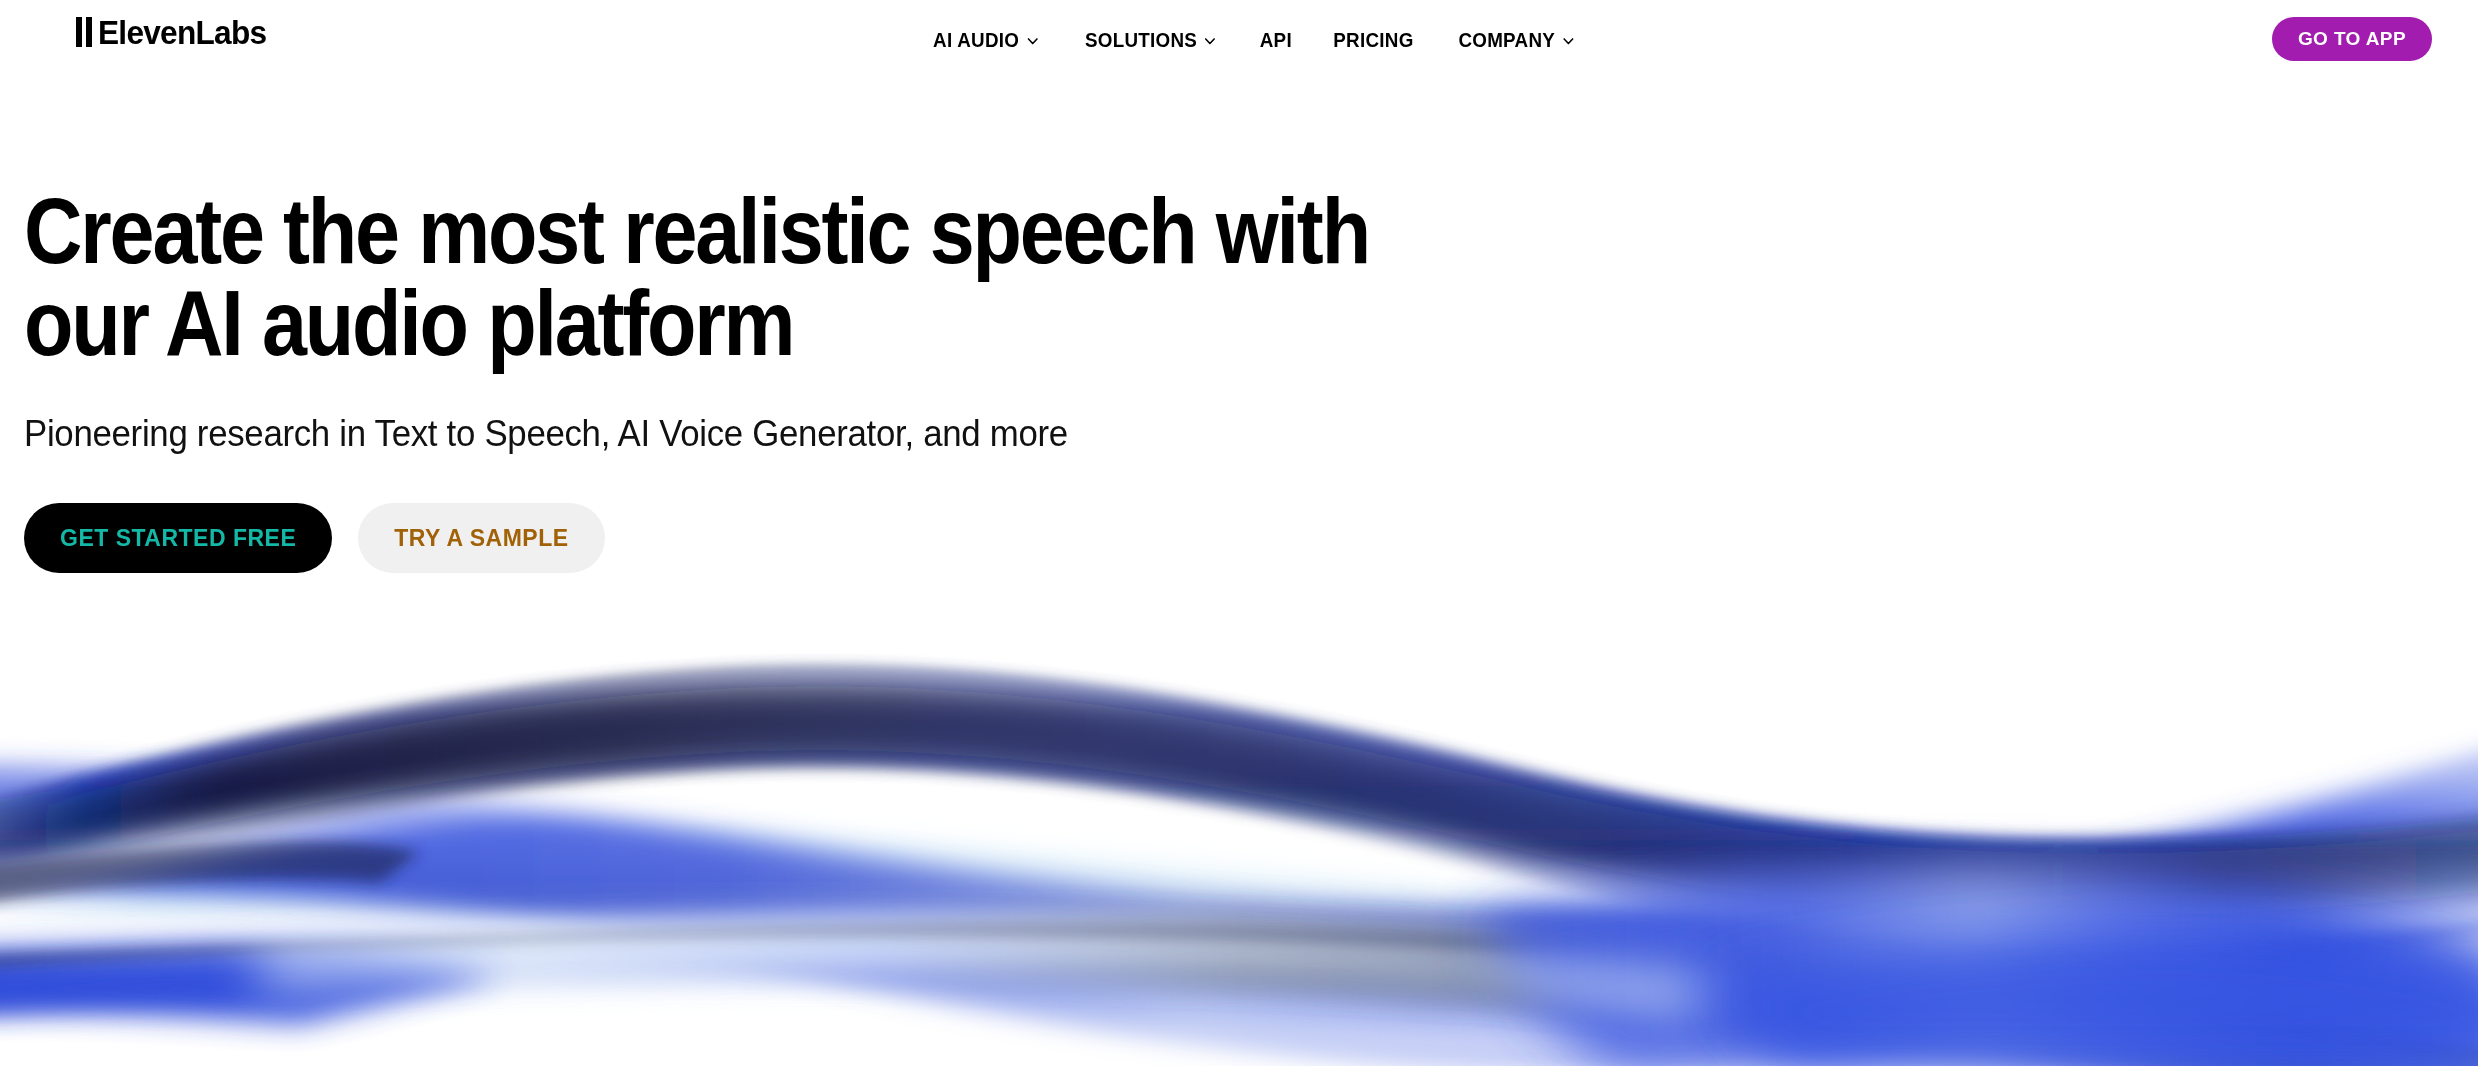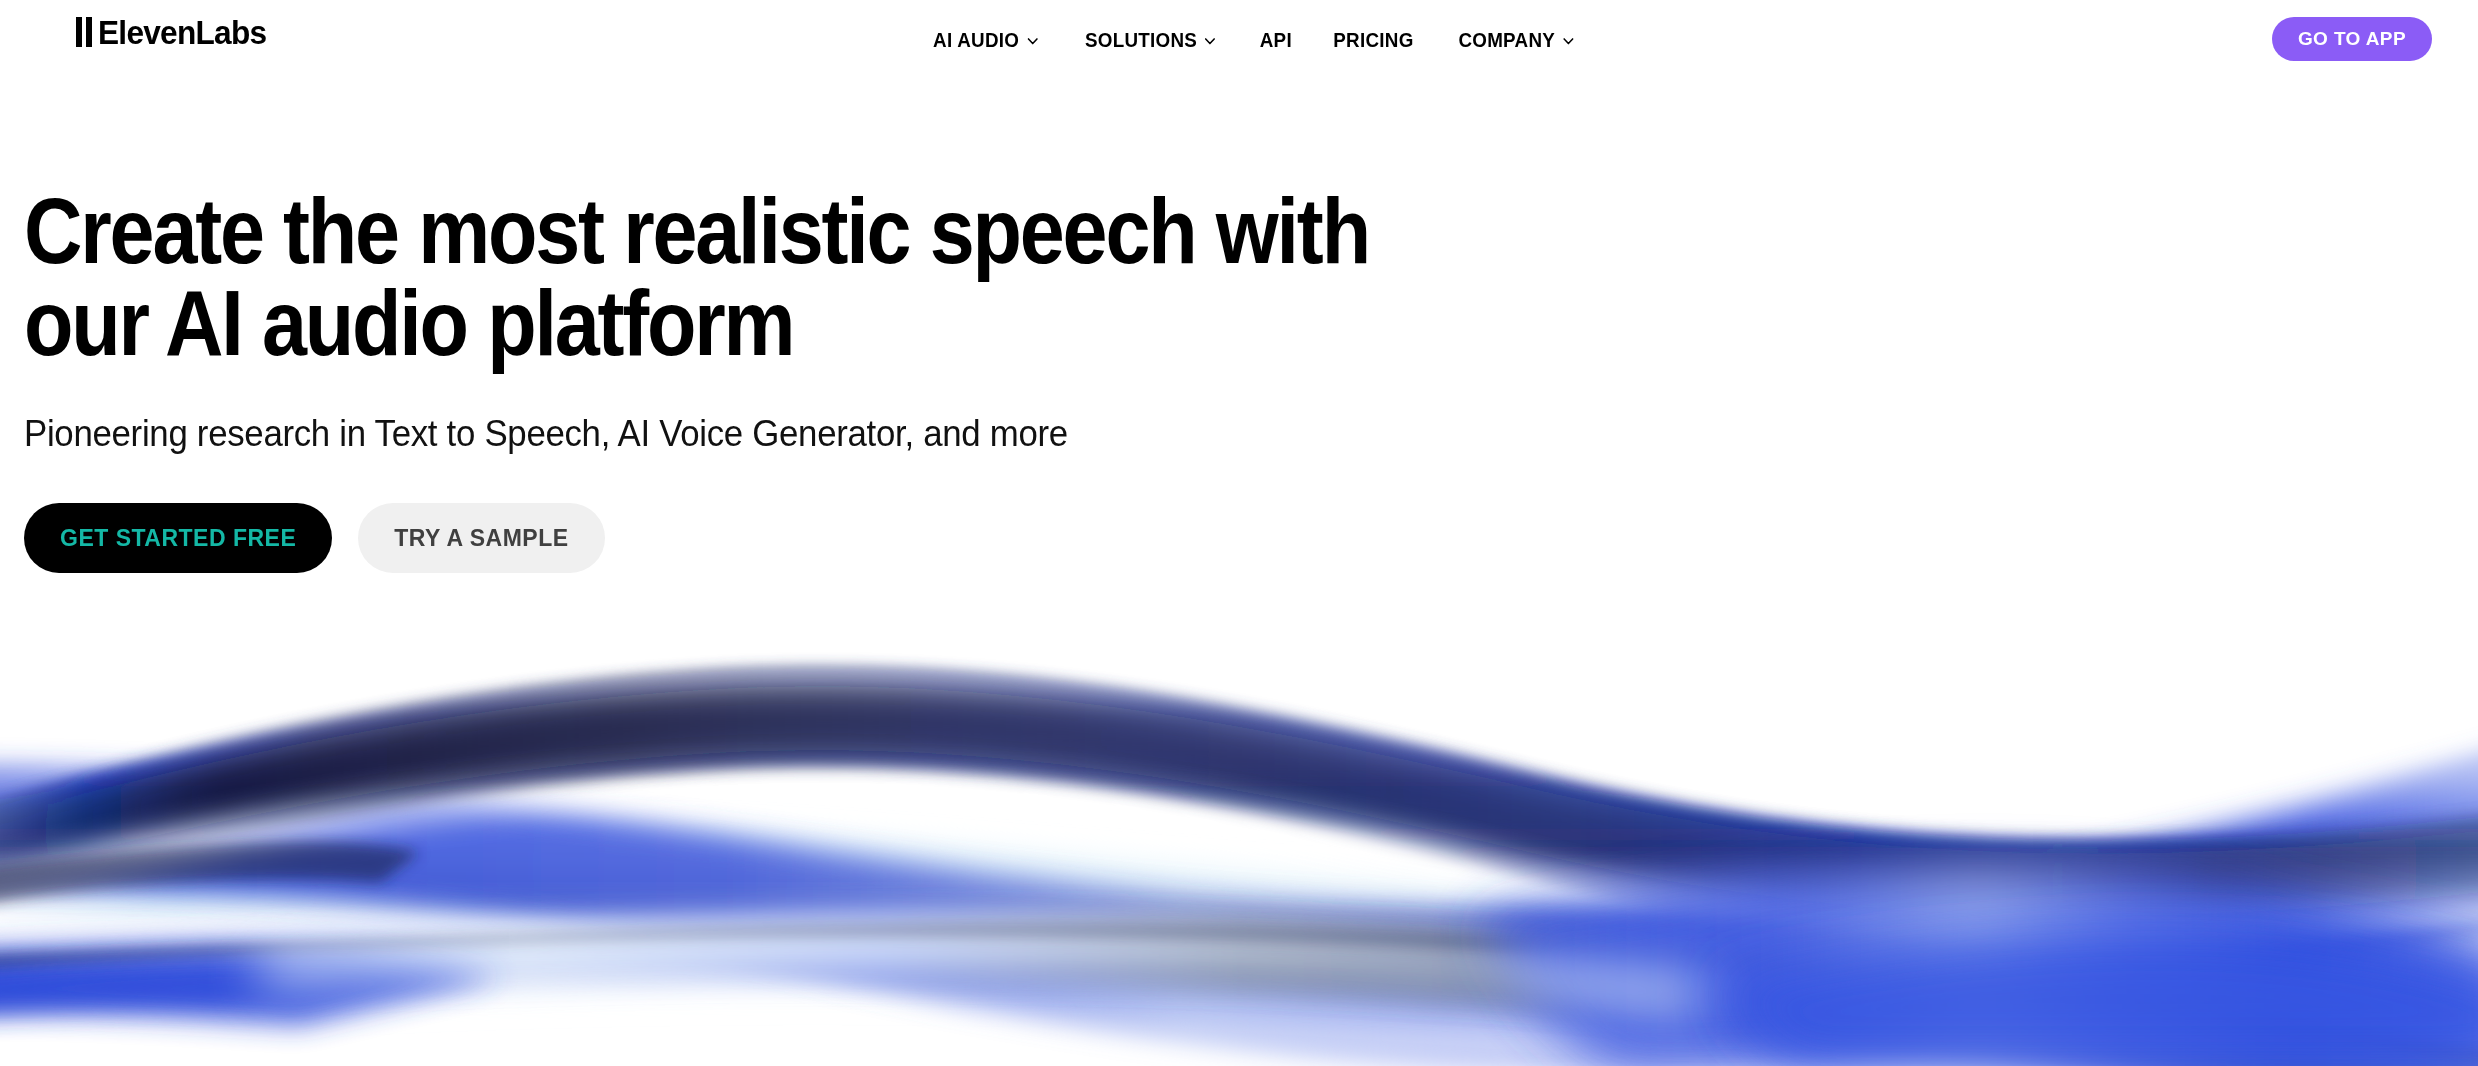--- a/index.html
+++ b/index.html
@@ -54,21 +54,21 @@
     letter-spacing:0.3px; cursor:pointer; white-space:nowrap;
     font-family:"Liberation Sans", sans-serif;
     transform:scaleX(0.94);
   }
   .chev { display:inline-block; width:14px; height:14px; position:relative; top:1px; }
   .chev svg { display:block; }
 
   #go-to-app {
     position:absolute; right:24px; top:17px;
     height:44px; padding:0 26px;
-    background:#8b5cf6; color:#fff;
+    background:#a21caf; color:#fff;
     border:none; border-radius:999px;
     font-size:19px; font-weight:700; letter-spacing:0.4px;
     display:flex; align-items:center; justify-content:center;
     cursor:pointer; white-space:nowrap;
     font-family:"Liberation Sans", sans-serif;
   }
 
   
   #hero {
     position:absolute; left:24px; top:175px;
@@ -96,21 +96,21 @@
   }
   .cta {
     height:70px; padding:0 36px;
     border:none; border-radius:999px;
     font-size:23px; font-weight:700; letter-spacing:0.5px;
     display:flex; align-items:center; justify-content:center;
     cursor:pointer; white-space:nowrap;
     font-family:"Liberation Sans", sans-serif;
   }
   .cta.primary { background:#000; color:#14b8a6; }
-  .cta.secondary { background:#f0f0f0; color:#404040; }
+  .cta.secondary { background:#f0f0f0; color:#a16207; }
 
   
   #wave-wrap {
     position:absolute; left:0; top:620px;
     width:2478px; height:446px;
     z-index:5; overflow:hidden;
   }
   #wave-svg { display:block; width:2478px; height:446px; }
 </style>
 </head>

